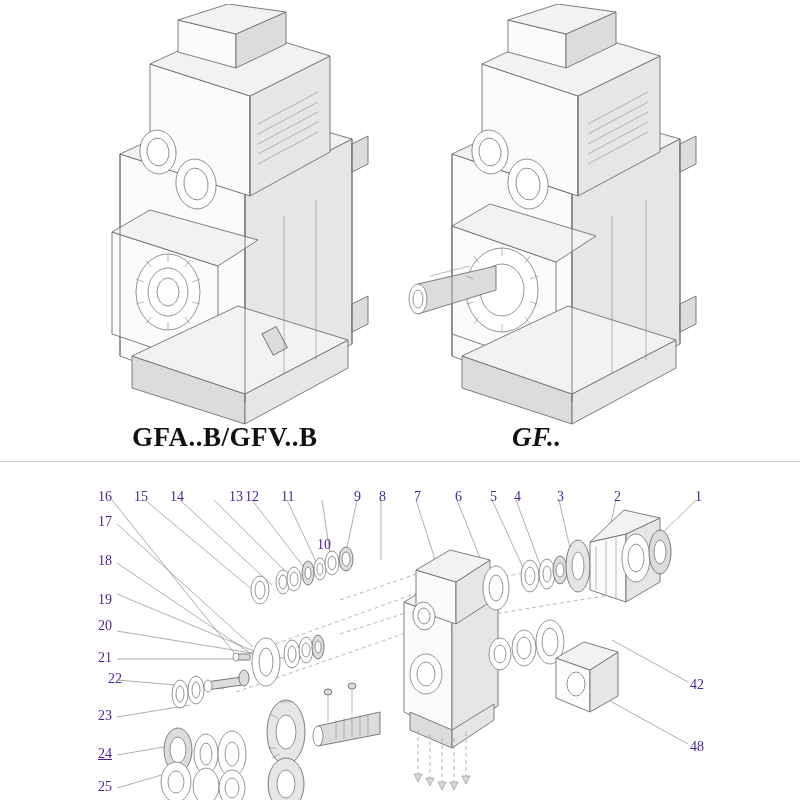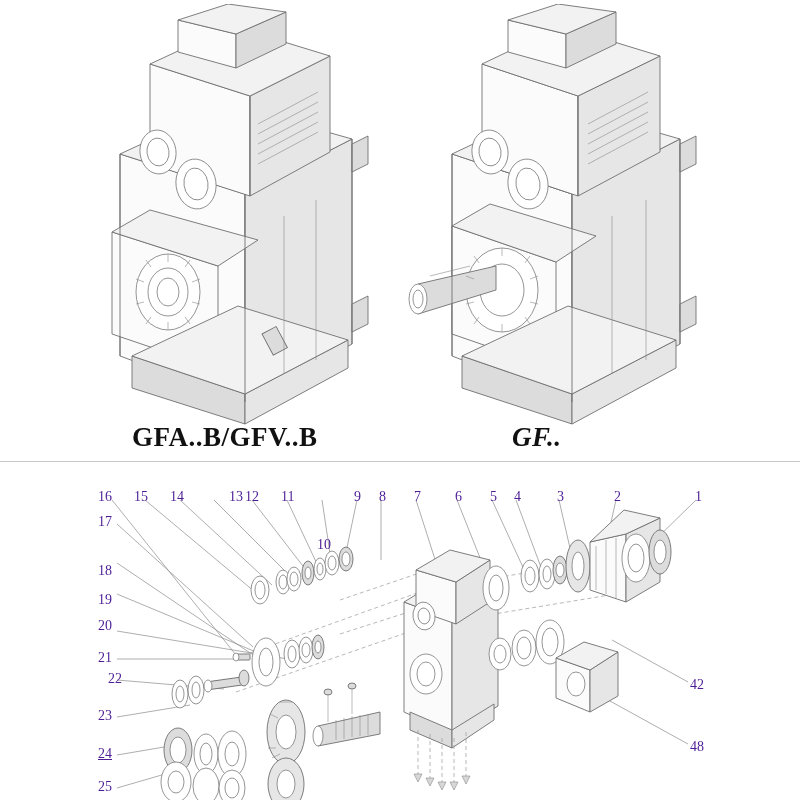--- a/index.html
+++ b/index.html
@@ -432,21 +432,21 @@
     <div class="num" style="left:379px; top:27px;">8</div>
     <div class="num" style="left:414px; top:27px;">7</div>
     <div class="num" style="left:455px; top:27px;">6</div>
     <div class="num" style="left:490px; top:27px;">5</div>
     <div class="num" style="left:514px; top:27px;">4</div>
     <div class="num" style="left:557px; top:27px;">3</div>
     <div class="num" style="left:614px; top:27px;">2</div>
     <div class="num" style="left:695px; top:27px;">1</div>
 
     <div class="num" style="left:98px; top:52px;">17</div>
-    <div class="num" style="left:98px; top:101px;">18</div>
+    <div class="num" style="left:98px; top:91px;">18</div>
     <div class="num" style="left:98px; top:130px;">19</div>
     <div class="num" style="left:98px; top:156px;">20</div>
     <div class="num" style="left:98px; top:188px;">21</div>
     <div class="num" style="left:108px; top:209px;">22</div>
     <div class="num" style="left:98px; top:246px;">23</div>
     <div class="num" style="left:98px; top:284px;text-decoration:underline;">24</div>
     <div class="num" style="left:98px; top:317px;">25</div>
 
     <div class="num" style="left:690px; top:215px;">42</div>
     <div class="num" style="left:690px; top:277px;">48</div>

